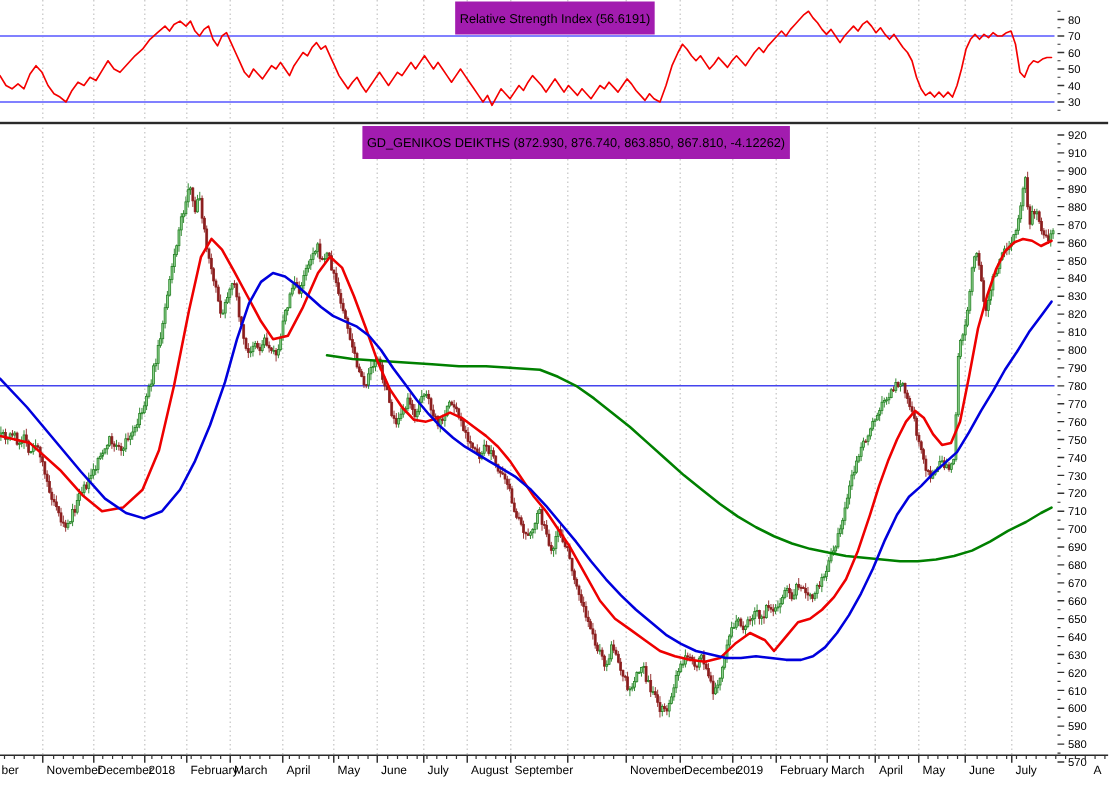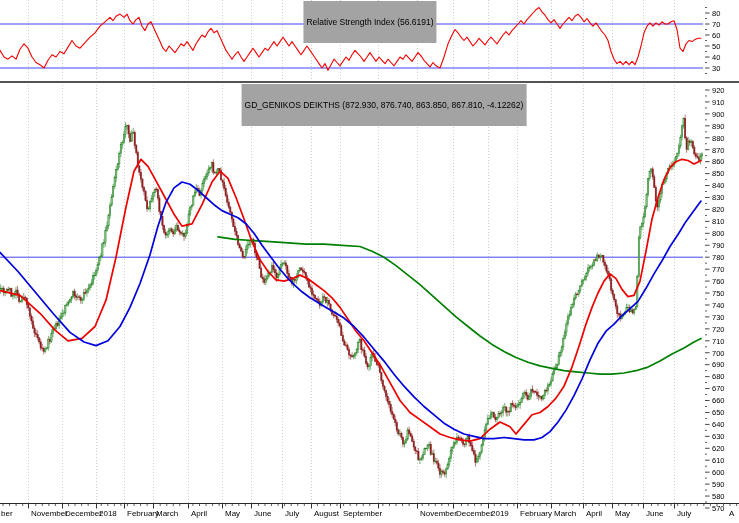--- a/index.html
+++ b/index.html
@@ -1,20 +1,20 @@
 <!DOCTYPE html>
 <html><head>
 <meta charset="utf-8">
 <style>
   html,body{margin:0;padding:0;background:#fff;}
   #window{position:relative;width:739px;height:523px;background:#ffffff;overflow:hidden;
           font-family:"Liberation Sans",sans-serif;}
   #chart-svg{position:absolute;left:0;top:0;}
   .panel-title{position:absolute;transform:translateX(-50%);font-size:8.5px;line-height:10px;
-               color:#000;white-space:nowrap;background:#a3a3a3;padding:16px 3px;z-index:5;}
+               color:#000;white-space:nowrap;background:#a21caf;padding:6px 3px;z-index:5;}
   #rsi-title{left:370px;top:1px;}
   #price-title{left:384px;top:84px;}
 </style>
 </head>
 <body>
 
 <div id="window">
   <svg id="chart-svg" width="739" height="523" viewBox="0 0 739 523">
     <g id="g-grid">
         <line x1="28.5" y1="0" x2="28.5" y2="81" stroke="#cfcfcf" stroke-width="1" stroke-dasharray="1 2"></line>

